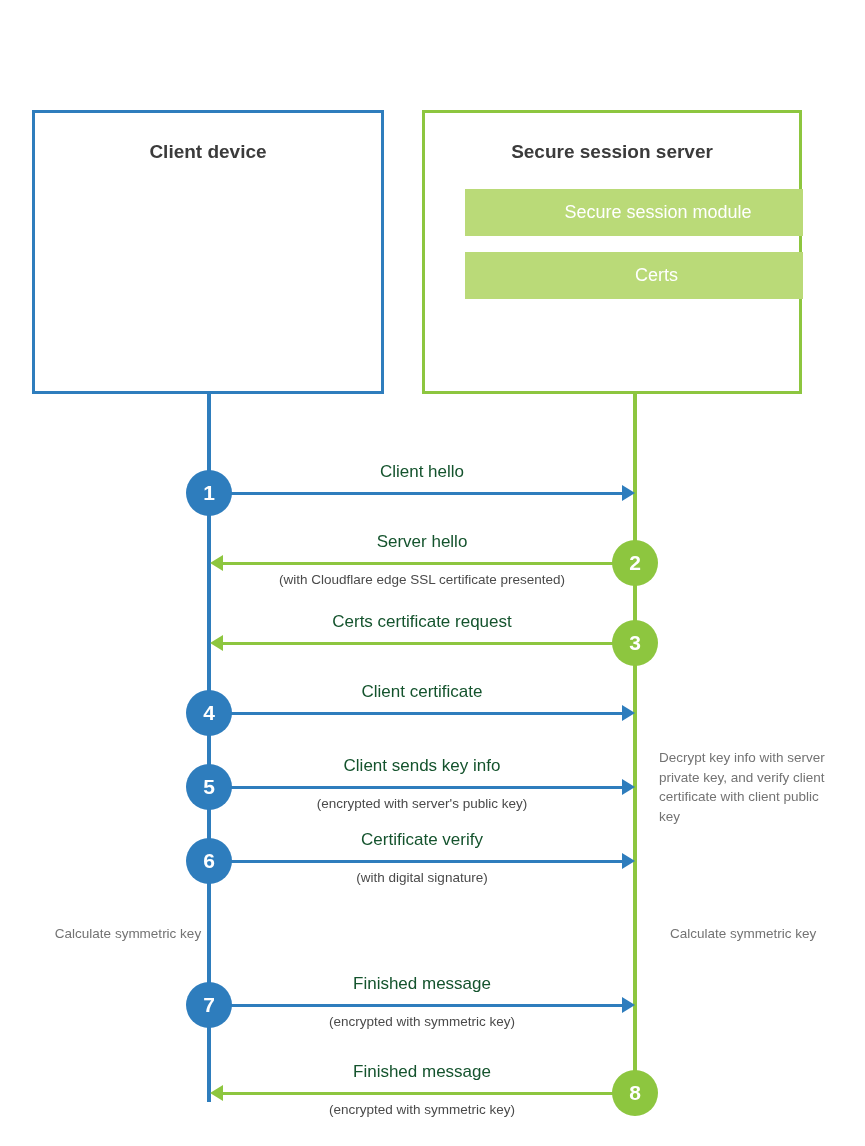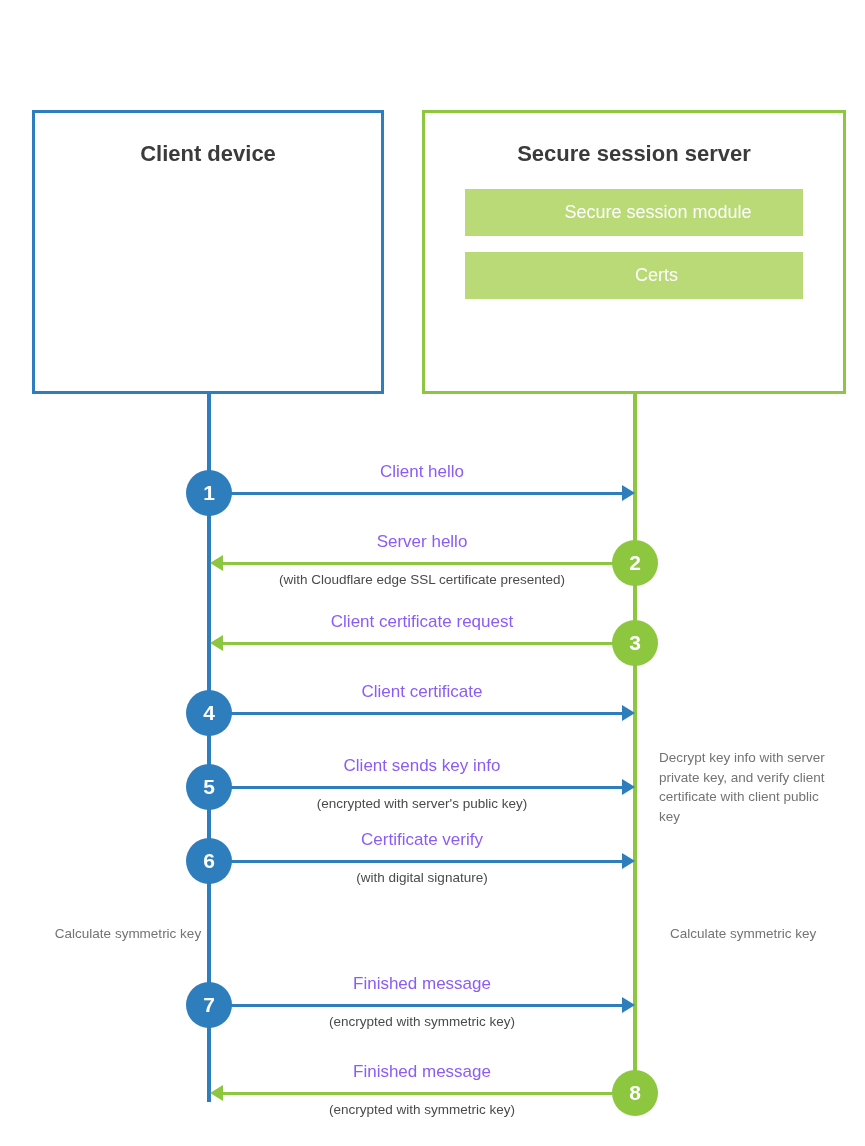--- a/index.html
+++ b/index.html
@@ -14,24 +14,24 @@
   
   #page-title {
     position: absolute; left: 30px; top: 18px;
     font-size: 25px; font-weight: 400; color: #8d8d8d;
     letter-spacing: 0.1px; white-space: nowrap;
   }
 
   
   .actor-box { position: absolute; background: #ffffff; }
   #client-box { left: 32px; top: 110px; width: 352px; height: 284px; border: 3px solid #2e7dbd; }
-  #server-box { left: 422px; top: 110px; width: 424px; height: 284px; border: 3px solid #8dc63f; }
+  #server-box { left: 422px; top: 110px; width: 380px; height: 284px; border: 3px solid #8dc63f; }
   .actor-title {
     position: absolute; left: 0; right: 0; top: 28px;
-    text-align: center; font-size: 22px; font-weight: 700; color: #3b3b3b;
+    text-align: center; font-size: 19px; font-weight: 700; color: #3b3b3b;
   }
   
   #client-app {
     position: absolute; left: 36px; top: 71px; width: 276px; height: 180px;
     background: #5b9bd5; color: #ffffff;
     display: flex; align-items: center; justify-content: center; text-align: center;
     font-size: 19px; line-height: 1.32; font-weight: 400;
   }
   
   .server-bar {
@@ -65,21 +65,21 @@
   }
   .step-circle {
     position: absolute; width: 46px; height: 46px; border-radius: 50%;
     display: flex; align-items: center; justify-content: center;
     color: #ffffff; font-size: 21px; font-weight: 700;
   }
   .step-circle.blue { background: #2e7dbd; }
   .step-circle.green { background: #8dc63f; }
 
   .msg-label {
-    position: absolute; text-align: center; color: #8b5cf6;
+    position: absolute; text-align: center; color: #14532d;
     font-size: 17px; white-space: nowrap;
   }
   .msg-sublabel {
     position: absolute; text-align: center; color: #4a4a4a;
     font-size: 13.5px; white-space: nowrap;
   }
 
   
   .side-note {
     position: absolute; color: #737373; font-size: 13.5px; line-height: 1.45;
@@ -118,21 +118,21 @@
         <div class="arrow-line green" style="left: 223px; width: 412px; top: 562px;"></div>
         <div class="arrow-head left green" style="top: 555px; left: 210px;"></div>
         <div class="step-circle green" style="top: 540px; left: 612px;">2</div>
         <div class="msg-label" style="left: 219px; width: 406px; top: 532px;">Server hello</div>
         <div class="msg-sublabel" style="left: 215px; width: 414px; top: 572px;">(with Cloudflare edge SSL certificate presented)</div>
       </div>
       <div class="msg">
         <div class="arrow-line green" style="left: 223px; width: 412px; top: 642px;"></div>
         <div class="arrow-head left green" style="top: 635px; left: 210px;"></div>
         <div class="step-circle green" style="top: 620px; left: 612px;">3</div>
-        <div class="msg-label" style="left: 219px; width: 406px; top: 612px;">Client certificate request</div>
+        <div class="msg-label" style="left: 219px; width: 406px; top: 612px;">Certs certificate request</div>
       </div>
       <div class="msg">
         <div class="arrow-line blue" style="left: 209px; width: 414px; top: 712px;"></div>
         <div class="arrow-head right blue" style="top: 705px; left: 622px;"></div>
         <div class="step-circle blue" style="top: 690px; left: 186px;">4</div>
         <div class="msg-label" style="left: 219px; width: 406px; top: 682px;">Client certificate</div>
       </div>
       <div class="msg">
         <div class="arrow-line blue" style="left: 209px; width: 414px; top: 786px;"></div>
         <div class="arrow-head right blue" style="top: 779px; left: 622px;"></div>

